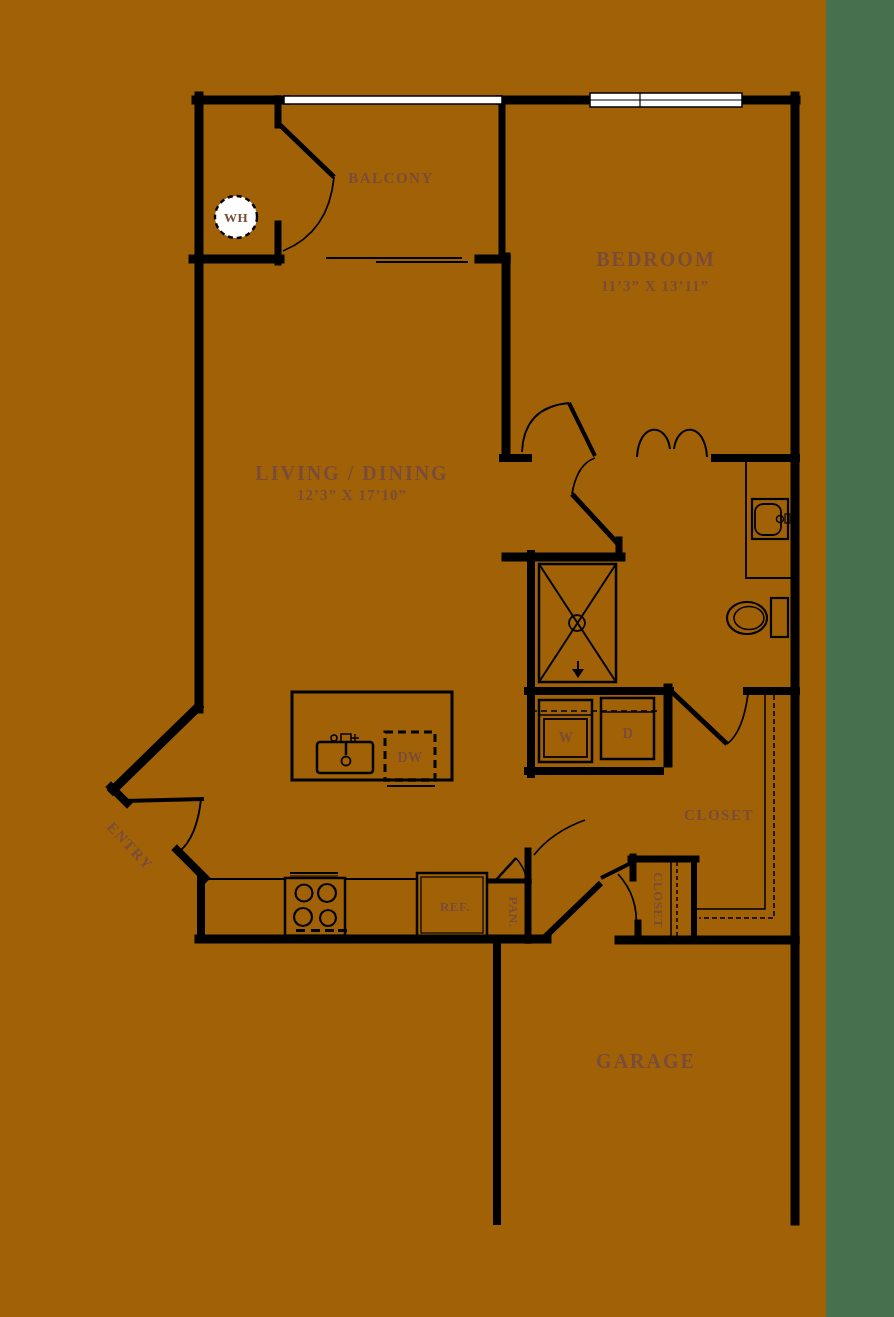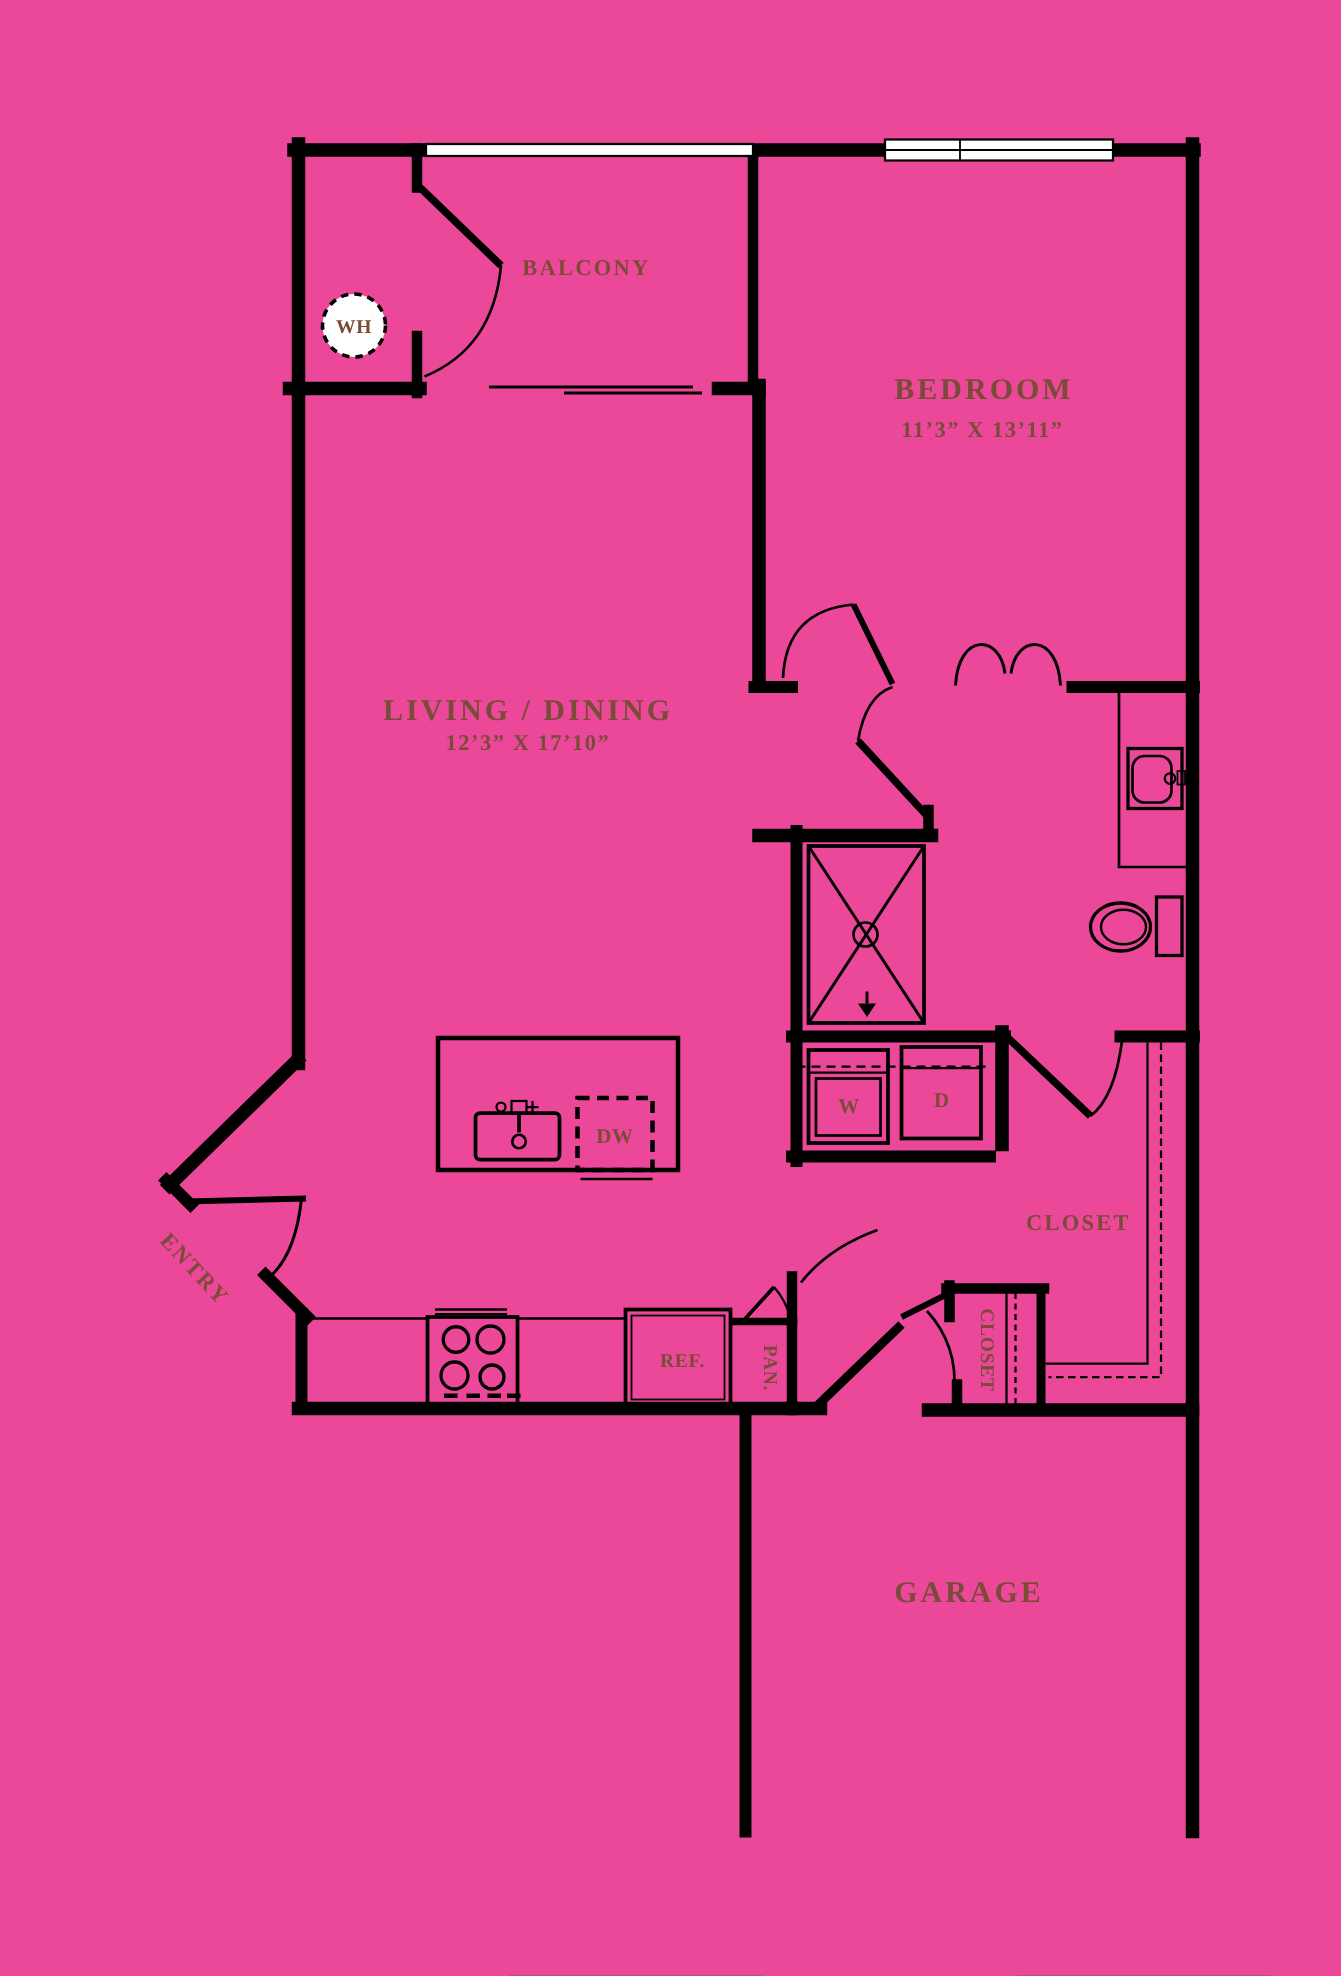--- a/index.html
+++ b/index.html
@@ -1,17 +1,17 @@
 <!DOCTYPE html>
 <html><head>
 <meta charset="utf-8">
 <style>
   html,body{margin:0;padding:0;}
   body{background:#47704e;font-family:"Liberation Serif", serif;}
-  .stage{position:relative;width:894px;height:1317px;background:#ec4899;overflow:hidden;}
+  .stage{position:relative;width:826px;height:1317px;background:#a16207;overflow:hidden;}
   svg{position:absolute;left:0;top:0;}
   text{font-family:"Liberation Serif", serif;font-weight:bold;fill:#7a4c38;}
   .room-lb{font-size:20px;letter-spacing:2px;}
   .room-md{font-size:15px;letter-spacing:1.5px;}
   .dims{font-size:15px;letter-spacing:1px;}
   .fix-lb{font-size:13px;letter-spacing:0.5px;}
   .fix-sm{font-size:14px;letter-spacing:0.5px;}
 </style>
 </head>
 <body>

